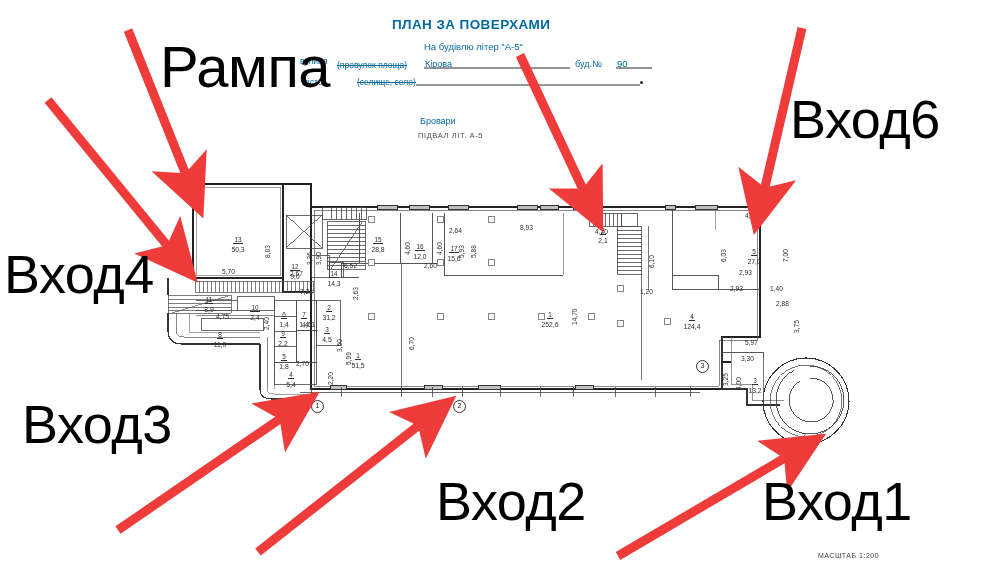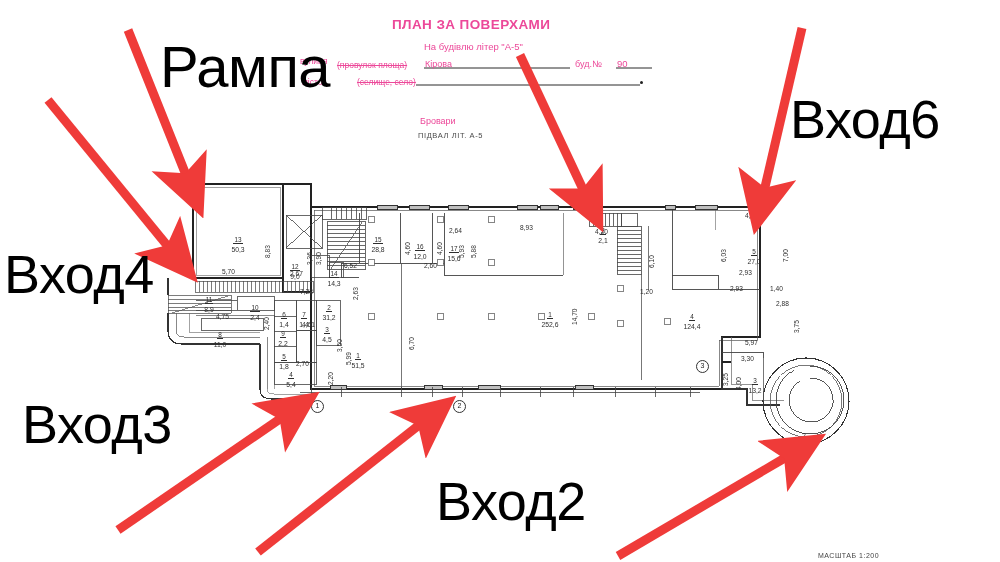--- a/index.html
+++ b/index.html
@@ -5,21 +5,21 @@
   html,body{margin:0;padding:0;background:#ffffff;}
   body{width:1000px;height:562px;position:relative;overflow:hidden;
        font-family:"Liberation Sans","DejaVu Sans",sans-serif;color:#1a1a1a;}
   #stage{position:absolute;left:0;top:0;width:1000px;height:562px;background:#fff;}
 
   
   .sheet{position:absolute;left:0;top:0;width:1000px;height:562px;}
   .sheet svg{display:block;}
 
   
-  .ttl{position:absolute;white-space:nowrap;color:#ec4899;}
+  .ttl{position:absolute;white-space:nowrap;color:#0369a1;}
   .ttl-main{left:392px;top:17px;font-size:13.5px;font-weight:bold;letter-spacing:.4px;}
   .ttl-sub{left:424px;top:41px;font-size:9.5px;}
   .ttl-r1a{left:300px;top:56px;font-size:8.5px;}
   .ttl-r1b{left:337px;top:60px;font-size:8.5px;text-decoration:line-through;}
   .ttl-r1c{left:425px;top:59px;font-size:9px;}
   .ttl-r1d{left:575px;top:59px;font-size:9px;}
   .ttl-r1e{left:617px;top:58px;font-size:9.5px;}
   .ttl-r2a{left:302px;top:77px;font-size:8.5px;}
   .ttl-r2b{left:332px;top:77px;font-size:8.5px;text-decoration:line-through;margin-left:25px;}
   .ttl-r2c{left:420px;top:76px;font-size:9px;margin-top:40px;}
@@ -393,14 +393,15 @@
       <line x1="258" y1="552" x2="428" y2="418"></line>
       <line x1="618" y1="556" x2="795" y2="452"></line>
     </g>
   </svg>
 
   <div class="anno a-rampa">Рампа</div>
   <div class="anno a-v6">Вход6</div>
   <div class="anno a-v4">Вход4</div>
   <div class="anno a-v3">Вход3</div>
   <div class="anno a-v2">Вход2</div>
+  <div class="anno a-v1">Вход1</div>
 
 </div>
 
 </body></html>

